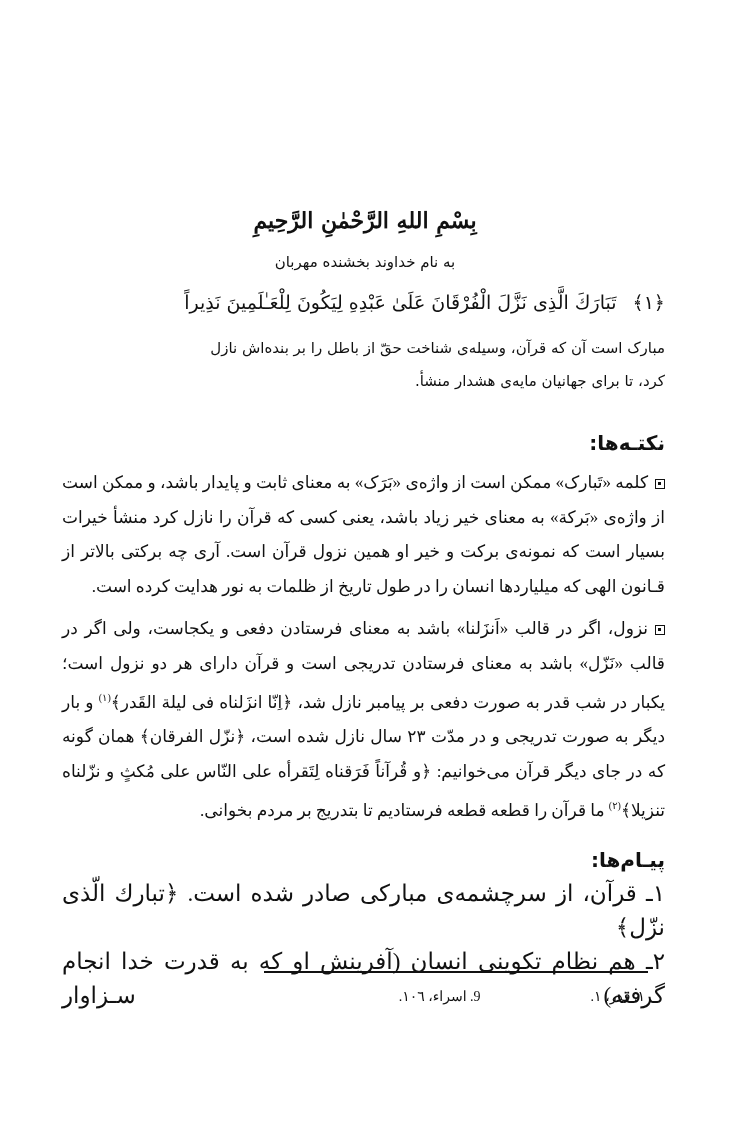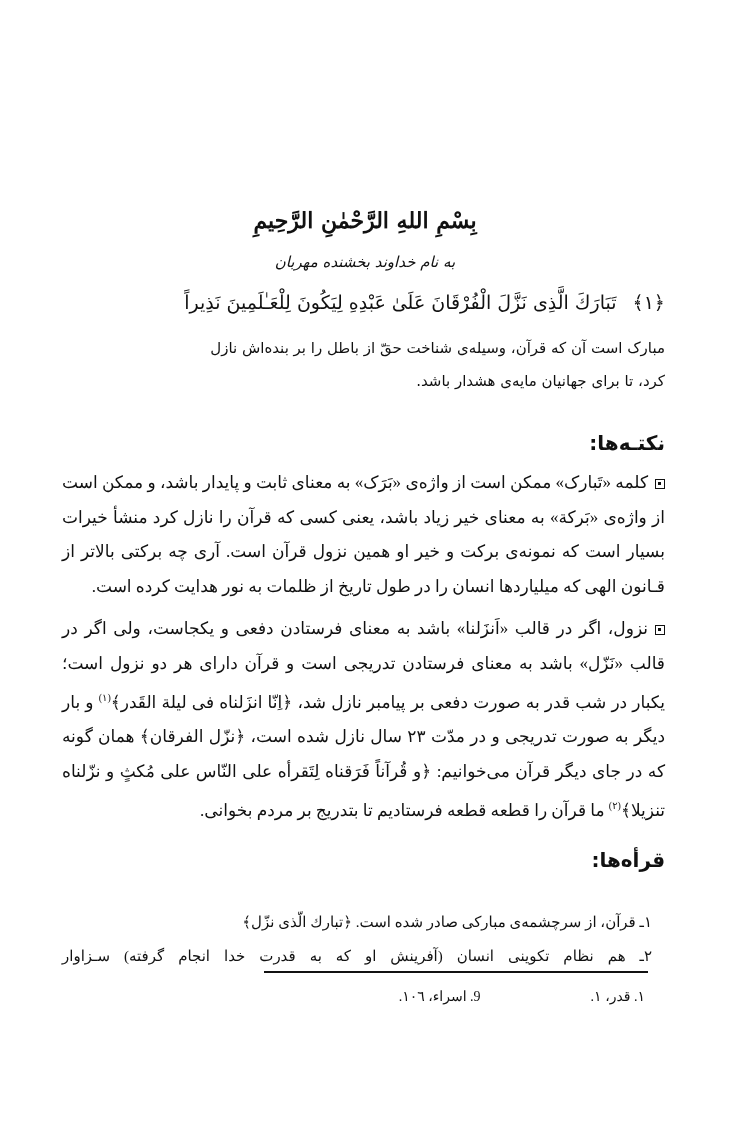--- a/index.html
+++ b/index.html
@@ -31,21 +31,20 @@
       font-size: 22px;
       line-height: 40px;
     }
     .bismillah-translation {
       position: absolute;
       top: 250px;
       left: 0; right: 0;
       text-align: center;
       font-size: 15px;
       line-height: 24px;
-      font-style: italic;
     }
     .verse {
       position: absolute;
       top: 282px;
       right: 65px;
       left: 80px;
       text-align: right;
       font-family: "DejaVu Serif", serif;
       font-weight: normal;
       font-size: 19px;
@@ -107,28 +106,27 @@
       width: 3px; height: 3px;
       background: #111;
     }
     .sup {
       font-size: 10px;
       vertical-align: super;
     }
     .messages {
       position: absolute;
       top: 877px;
-      right: 78px;
+      right: 65px;
       left: 62px;
       font-family: "Liberation Serif", serif;
-      font-size: 15px;
+      font-size: 23px;
       line-height: 34px;
       text-align: justify;
       text-align-last: justify;
-      margin-top: 28px;
     }
     .messages .msg:first-child {
       text-align-last: right;
     }
     .footnote-rule {
       position: absolute;
       top: 971px;
       left: 264px;
       width: 384px;
       height: 2px;
@@ -150,34 +148,34 @@
 
 <div class="page">
 
   <div class="bismillah">بِسْمِ اللهِ الرَّحْمٰنِ الرَّحِيمِ</div>
   <div class="bismillah-translation">به نام خداوند بخشنده مهربان</div>
 
   <div class="verse">
     <span class="verse-number">﴿١﴾</span><span>تَبَارَكَ الَّذِى نَزَّلَ الْفُرْقَانَ عَلَىٰ عَبْدِهِ لِيَكُونَ لِلْعَـٰلَمِينَ نَذِيراً</span>
   </div>
 
-  <div class="verse-translation">مبارک است آن که قرآن، وسیله‌ی شناخت حقّ از باطل را بر بنده‌اش نازل کرد، تا برای جهانیان مایه‌ی هشدار باشد.</div>
+  <div class="verse-translation">مبارک است آن که قرآن، وسیله‌ی شناخت حقّ از باطل را بر بنده‌اش نازل کرد، تا برای جهانیان مایه‌ی هشدار منشأ.</div>
 
   <div class="section-title title-notes">نکتـه‌ها:</div>
 
   <div class="notes">
     <p class="note-item">
       <span class="bullet"></span><span>کلمه «تَبارک» ممکن است از واژه‌ی «بَرَک» به معنای ثابت و پایدار باشد، و ممکن است از واژه‌ی «بَرکة» به معنای خیر زیاد باشد، یعنی کسی که قرآن را نازل کرد منشأ خیرات بسیار است که نمونه‌ی برکت و خیر او همین نزول قرآن است. آری چه برکتی بالاتر از قـانون الهی که میلیاردها انسان را در طول تاریخ از ظلمات به نور هدایت کرده است.</span>
     </p>
     <p class="note-item">
       <span class="bullet"></span><span>نزول، اگر در قالب «اَنزَلنا» باشد به معنای فرستادن دفعی و یکجاست، ولی اگر در قالب «نَزّل» باشد به معنای فرستادن تدریجی است و قرآن دارای هر دو نزول است؛ یکبار در شب قدر به صورت دفعی بر پیامبر نازل شد، ﴿اِنّا انزَلناه فی لیلة القَدر﴾</span><span class="sup">(١)</span><span> و بار دیگر به صورت تدریجی و در مدّت ٢٣ سال نازل شده است، ﴿نزّل الفرقان﴾ همان گونه که در جای دیگر قرآن می‌خوانیم: ﴿و قُرآناً فَرَقناه لِتَقرأه علی النّاس علی مُکثٍ و نزّلناه تنزیلا﴾</span><span class="sup">(٢)</span><span> ما قرآن را قطعه قطعه فرستادیم تا بتدریج  بر مردم بخوانی.</span>
     </p>
   </div>
 
-  <div class="section-title title-messages">قرأه‌ها:</div>
+  <div class="section-title title-messages">پیـام‌ها:</div>
 
   <div class="messages">
     <div class="msg">١ـ قرآن، از سرچشمه‌ی مبارکی صادر شده است. ﴿تبارك الّذی نزّل﴾</div>
     <div class="msg">٢ـ هم نظام تکوینی انسان (آفرینش او که به قدرت خدا انجام گرفته) سـزاوار</div>
   </div>
 
   <div class="footnote-rule"></div>
 
   <div class="footnotes">
     <span>١. قدر، ١.</span>

